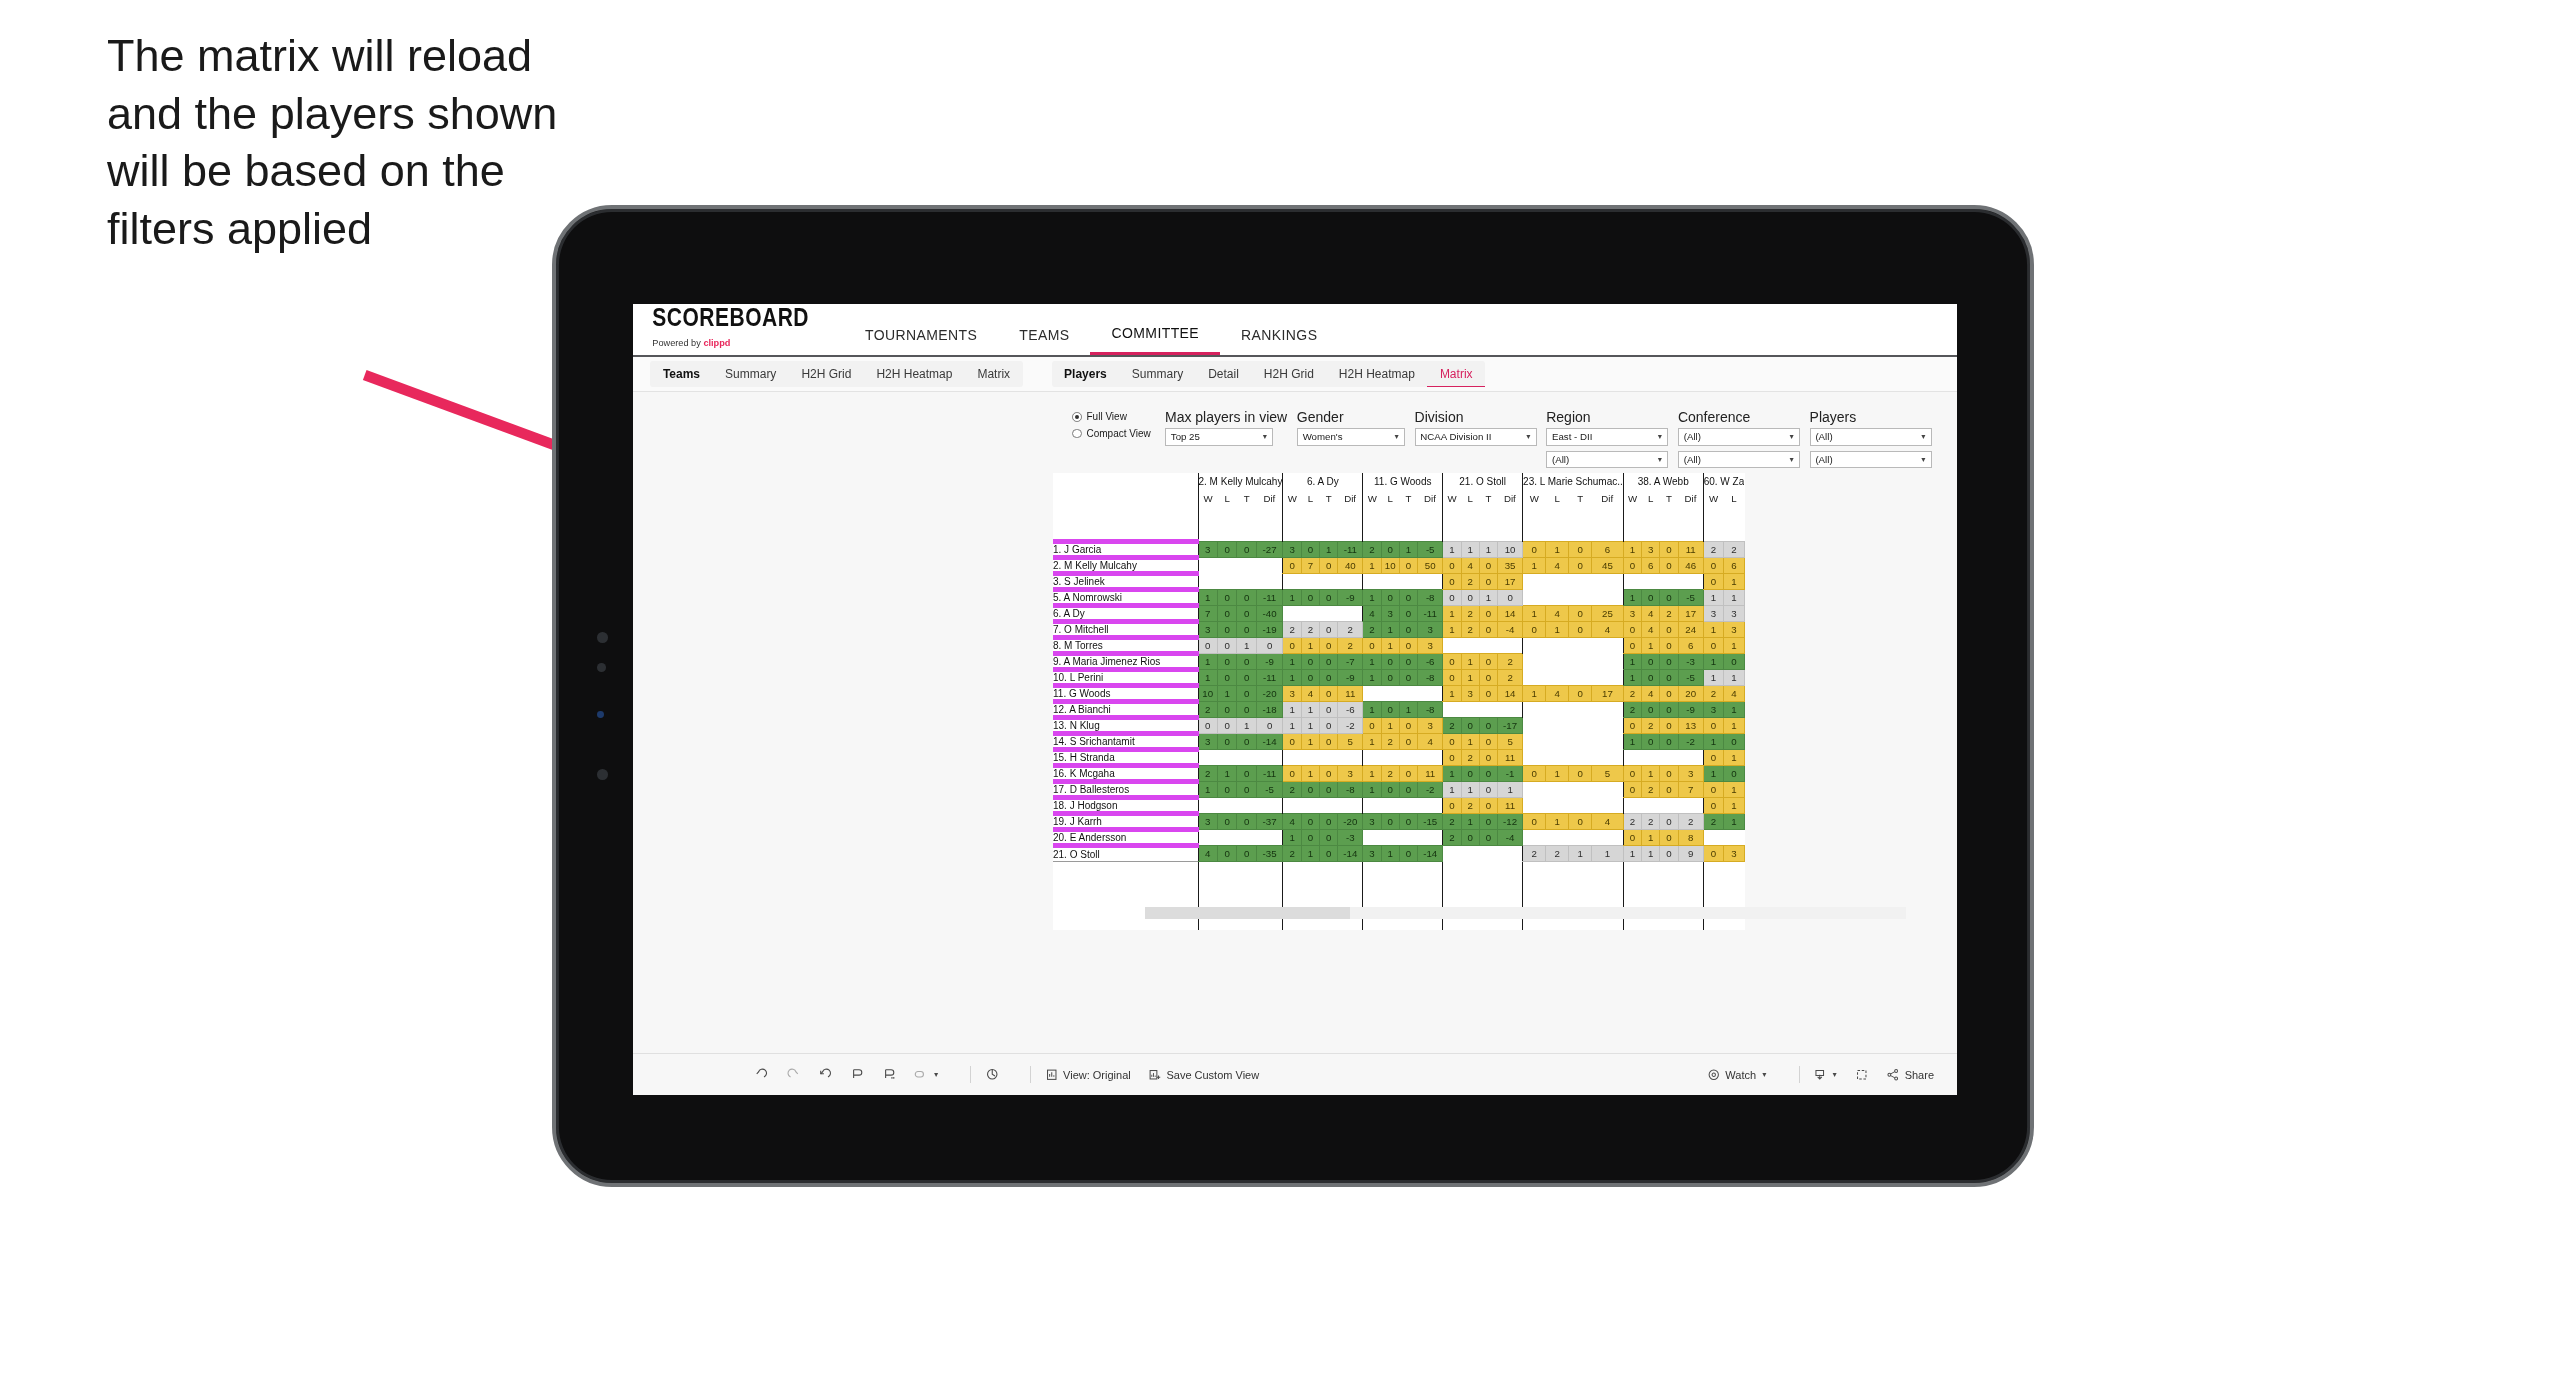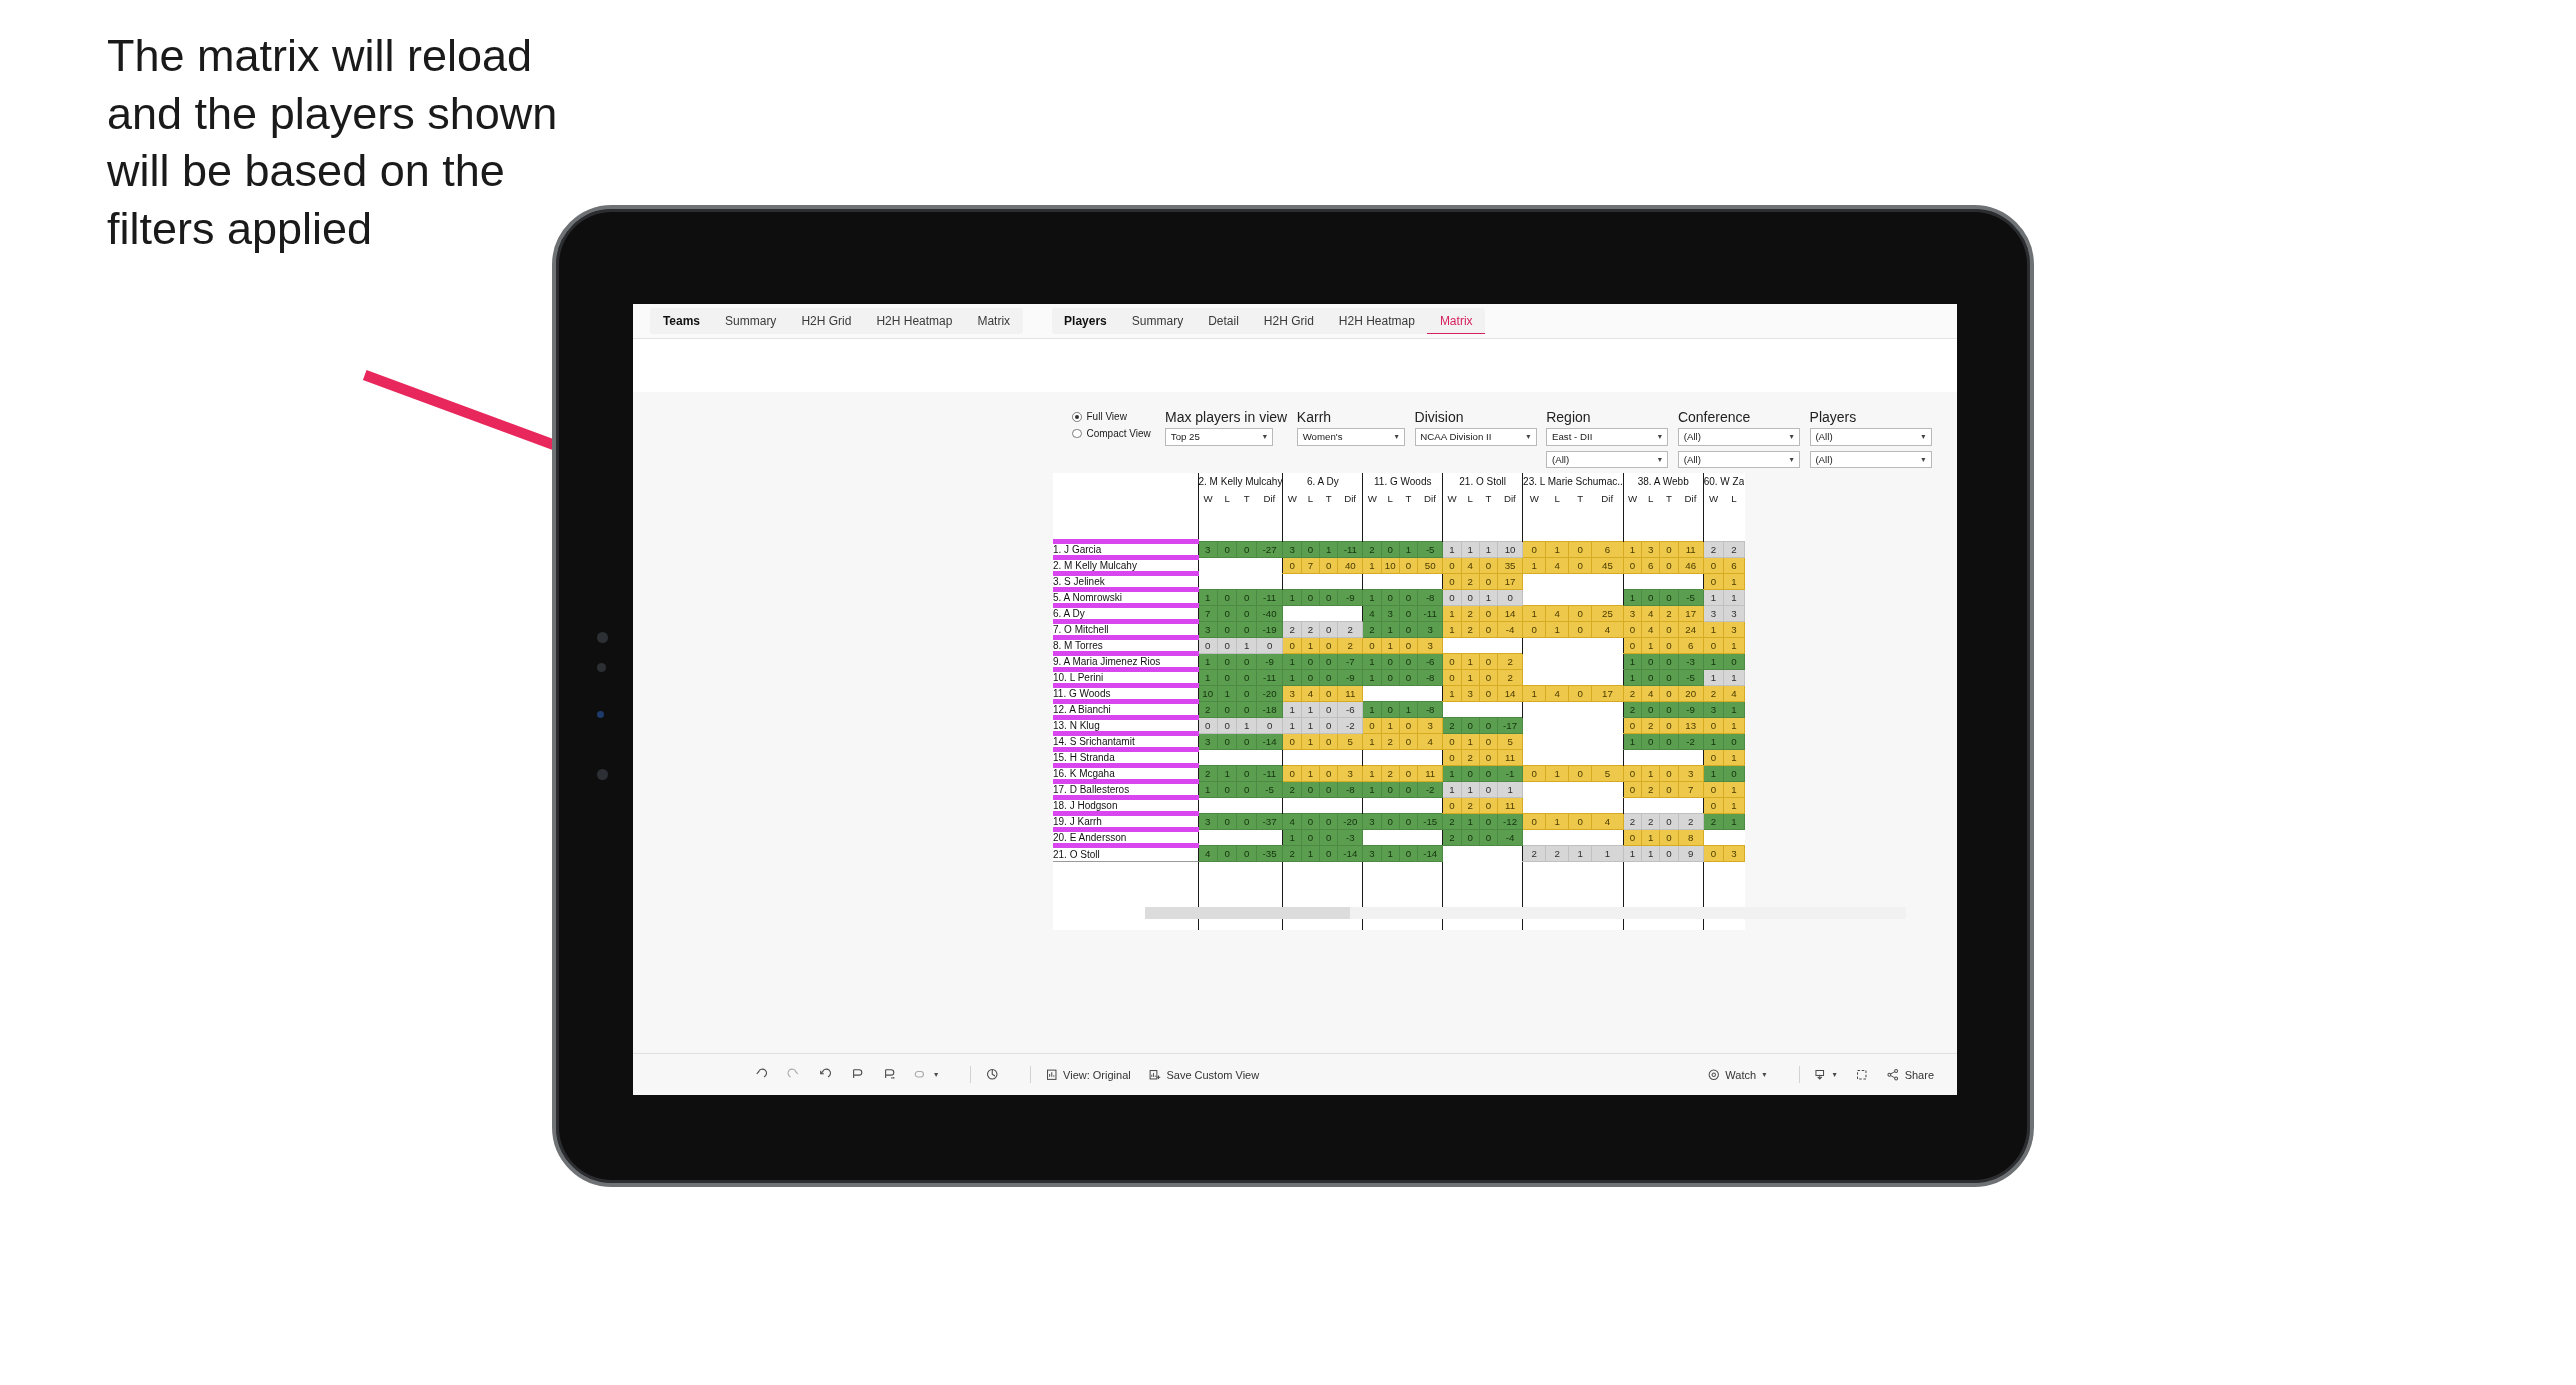--- a/index.html
+++ b/index.html
@@ -194,20 +194,30 @@
 
 <div id="tablet">
   <div class="cam" style="top:454px;width:8.7px;height:8.7px;"></div>
   <div class="cam" style="top:502px;width:6.8px;height:6.8px;background:#1d3a6b;"></div>
   <div class="cam" style="top:560px;width:10.6px;height:10.6px;"></div>
   <div class="cam" style="top:423px;width:10.6px;height:10.6px;"></div>
 
   <div id="tablet-inner">
     <div id="app">
 
+      <div id="topnav">
+        <div id="brand">
+          <div class="bname">SCOREBOARD</div>
+          <div class="bsub"><span>Powered by </span><span class="clippd">clippd</span></div>
+        </div>
+        <div class="topnav-item">TOURNAMENTS</div>
+        <div class="topnav-item">TEAMS</div>
+        <div class="topnav-item active">COMMITTEE</div>
+        <div class="topnav-item">RANKINGS</div>
+      </div>
 
       <div id="subnav">
         <div class="subgroup">
           <div class="subnav-item group-title">Teams</div>
           <div class="subnav-item">Summary</div>
           <div class="subnav-item">H2H Grid</div>
           <div class="subnav-item">H2H Heatmap</div>
           <div class="subnav-item">Matrix</div>
         </div>
         <div class="subgap"></div>
@@ -237,21 +247,21 @@
 
           <div class="fgroup">
             <div class="flabel">Max players in view</div>
             <div class="fselect w-sm">
               <span>Top 25</span>
               <span class="car">▼</span>
             </div>
           </div>
 
           <div class="fgroup">
-            <div class="flabel">Karrh</div>
+            <div class="flabel">Gender</div>
             <div class="fselect w-sm">
               <span>Women's</span>
               <span class="car">▼</span>
             </div>
           </div>
 
           <div class="fgroup">
             <div class="flabel">Division</div>
             <div class="fselect">
               <span>NCAA Division II</span>

